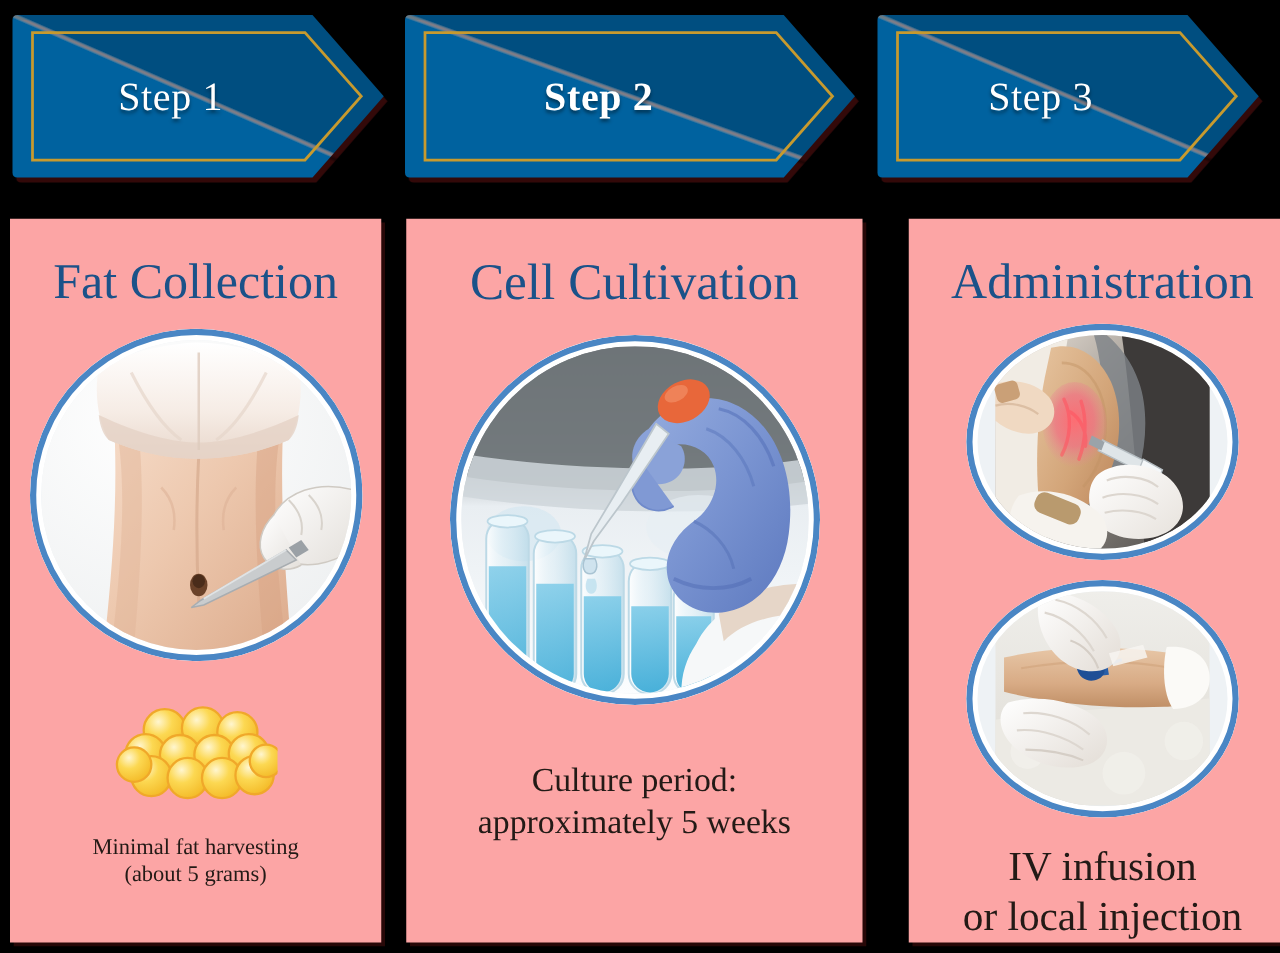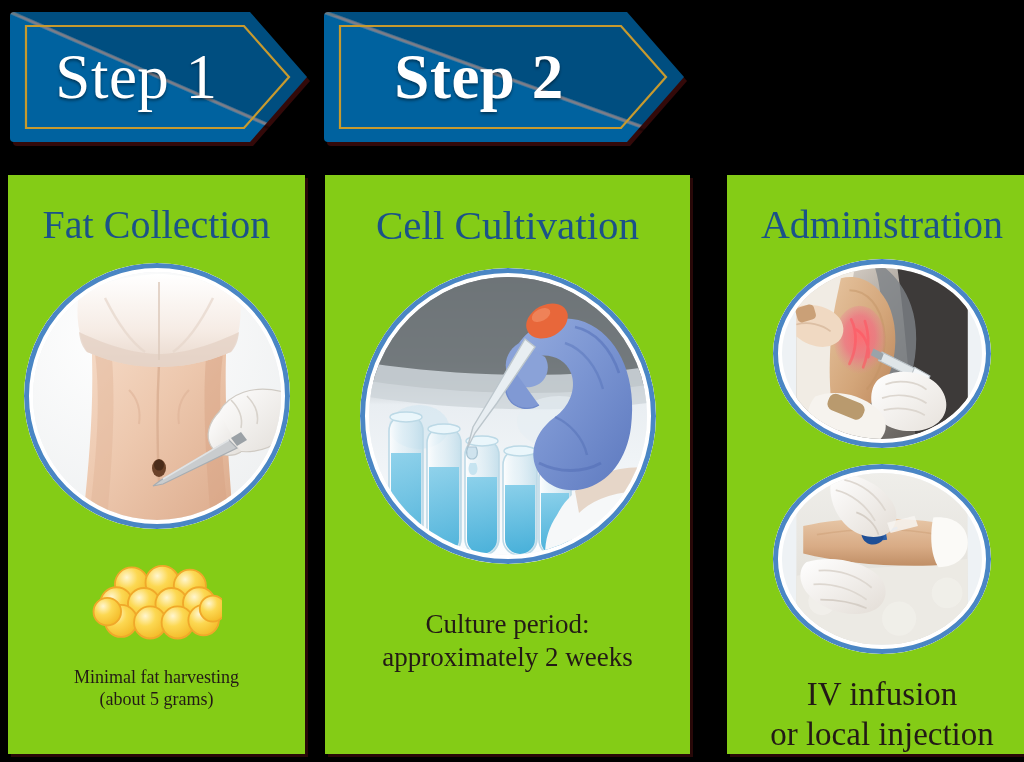--- a/index.html
+++ b/index.html
@@ -12,36 +12,36 @@
 
   
   .banner{
     position:absolute;top:8px;height:138px;
     filter:drop-shadow(3px 4px 0 rgba(60,10,10,.85));
   }
   .banner svg{display:block;width:100%;height:100%;}
   .banner .blabel{
     position:absolute;left:0;right:34px;top:0;height:138px;
     display:flex;align-items:center;justify-content:center;
-    color:#ffffff;font-size:63px;letter-spacing:.5px;
+    color:#ffffff;font-size:32px;letter-spacing:.5px;
     text-shadow:0 2px 3px rgba(0,0,0,.45);
     pointer-events:none;
     text-align:center;
   }
   #banner-1{left:8px;width:305px;}
   #banner-2{left:322px;width:368px;font-weight:bold;}
   #banner-3{left:700px;width:313px;}
   #banner-1 .blabel{right:48px;}
   #banner-2 .blabel{right:54px;}
   #banner-3 .blabel{right:48px;}
 
   
   .card{
     position:absolute;top:175px;bottom:8px;
-    background:#84cc16;
+    background:#fca5a5;
     box-shadow:3px 3px 0 rgba(50,10,10,.8);
     display:flex;flex-direction:column;align-items:center;
     overflow:hidden;
   }
   #card-1{left:8px;width:297px;}
   #card-2{left:325px;width:365px;}
   #card-3{left:703px;width:310px;margin-left:24px;}
 
   .card-title{
     color:#1b5289;font-size:40px;line-height:1;
@@ -116,20 +116,36 @@
           <stop offset="51%" stop-color="#004e80"></stop>
           <stop offset="100%" stop-color="#004e80"></stop>
         </linearGradient>
       </defs>
       <path d="M6,4 H305 L362,69 L305,134 H6 Q2,134 2,130 V8 Q2,4 6,4 Z" fill="url(#bg2)"></path>
       <path d="M18,18 H299 L344,69 L299,120 H18 Z" fill="none" stroke="#c79a2e" stroke-width="2.2"></path>
     </svg>
     <div class="blabel">Step 2</div>
   </div>
 
+  <div class="banner" id="banner-3">
+    <svg viewBox="0 0 313 138" preserveAspectRatio="none">
+      <defs>
+        <linearGradient id="bg3" x1="0" y1="1" x2="1" y2="0">
+          <stop offset="0%" stop-color="#00629f"></stop>
+          <stop offset="49%" stop-color="#00629f"></stop>
+          <stop offset="50%" stop-color="#c9d9e4" stop-opacity=".55"></stop>
+          <stop offset="51%" stop-color="#004e80"></stop>
+          <stop offset="100%" stop-color="#004e80"></stop>
+        </linearGradient>
+      </defs>
+      <path d="M6,4 H250 L307,69 L250,134 H6 Q2,134 2,130 V8 Q2,4 6,4 Z" fill="url(#bg3)"></path>
+      <path d="M18,18 H244 L289,69 L244,120 H18 Z" fill="none" stroke="#c79a2e" stroke-width="2.2"></path>
+    </svg>
+    <div class="blabel">Step 3</div>
+  </div>
 
   <div class="card" id="card-1">
     <div class="card-title">Fat Collection</div>
 
     <div class="photo" id="photo-1">
       <div class="inner">
         <svg viewBox="0 0 248 248">
           <defs>
             <linearGradient id="skin1" x1="0" y1="0" x2="1" y2="1">
               <stop offset="0%" stop-color="#f6dcc9"></stop>
@@ -299,21 +315,21 @@
           <ellipse cx="178" cy="44" rx="22" ry="16" transform="rotate(-28 178 44)" fill="#e8673a"></ellipse>
           <ellipse cx="172" cy="38" rx="10" ry="6" transform="rotate(-28 172 38)" fill="#f08a60" opacity=".8"></ellipse>
 
           <path d="M101,186 C98,192 100,198 104,198 C108,198 110,192 107,186 Z" fill="#bfe0ef" opacity=".85"></path>
         </svg>
       </div>
       <div class="ring"></div>
     </div>
 
     <div class="caption">Culture period:
-approximately 2 weeks</div>
+approximately 5 weeks</div>
   </div>
 
   <div class="card" id="card-3">
     <div class="card-title">Administration</div>
 
     <div class="photo" id="photo-3">
       <div class="inner">
         <svg viewBox="0 0 200 200">
           <defs>
             <linearGradient id="kneebg" x1="0" y1="0" x2="1" y2="1">

